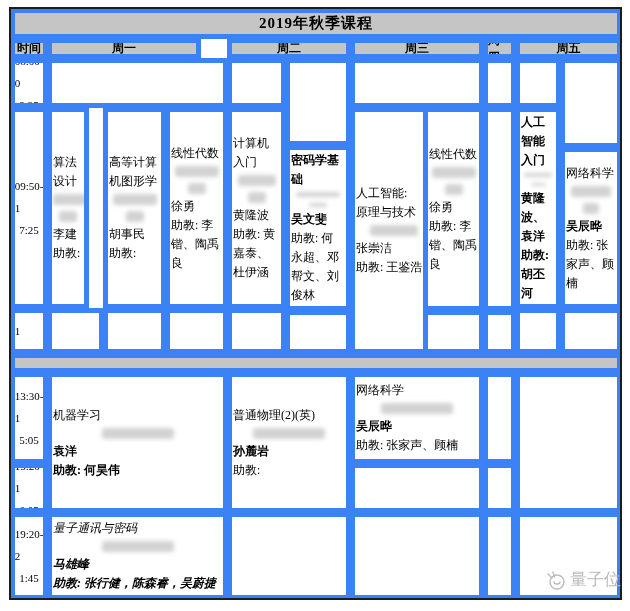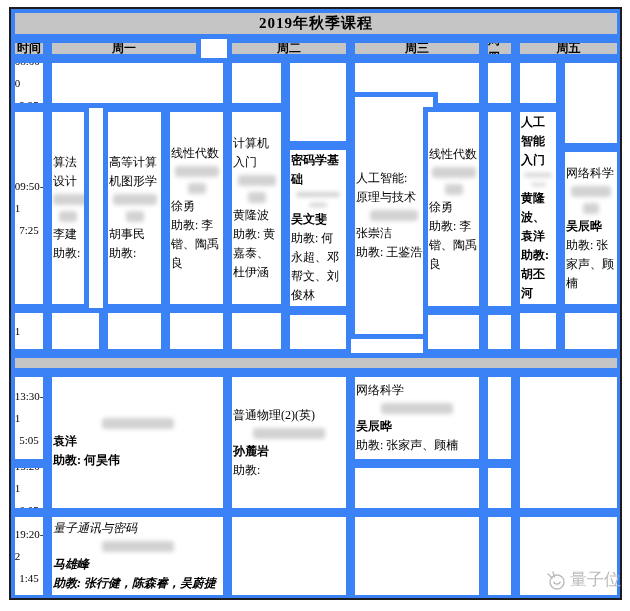--- a/index.html
+++ b/index.html
@@ -98,21 +98,21 @@
       <div class="ln">黄隆波</div>
       <div class="ln">助教: 黄嘉泰、杜伊涵</div>
     </div>
   <div class="cell course" style="left:285px;top:145px;width:66px;height:166px;">
       <div class="ln b">密码学基础</div>
       <div class="blur" style="width: 44px;"></div>
       <div class="blur" style="width: 18px;"></div>
       <div class="ln b">吴文斐</div>
       <div class="ln">助教: 何永超、邓帮文、刘俊林</div>
     </div>
-  <div class="cell course" style="left:350px;top:92px;width:88px;height:247px;">
+  <div class="cell course" style="left:350px;top:107px;width:88px;height:247px;">
       <div class="ln">人工智能:</div>
       <div class="ln">原理与技术</div>
       <div class="blur" style="width: 48px;"></div>
       <div class="ln">张崇洁</div>
       <div class="ln">助教: 王鉴浩</div>
     </div>
   <div class="cell course" style="left:423px;top:107px;width:61px;height:204px;">
       <div class="ln">线性代数</div>
       <div class="blur" style="width: 44px;"></div>
       <div class="blur" style="width: 18px;"></div>
@@ -141,20 +141,21 @@
   <div class="cell" style="left:227px;top:308px;width:59px;height:46px;"></div>
   <div class="cell" style="left:285px;top:310px;width:66px;height:44px;"></div>
   <div class="cell" style="left:423px;top:310px;width:61px;height:44px;"></div>
   <div class="cell" style="left:483px;top:310px;width:33px;height:44px;"></div>
   <div class="cell" style="left:515px;top:308px;width:46px;height:46px;"></div>
   <div class="cell" style="left:560px;top:308px;width:62px;height:46px;"></div>
 
   <div class="cell band" style="left:10px;top:353px;width:612px;height:20px;"></div>
 
   <div class="cell course" style="left:47px;top:372px;width:181px;height:141px;">
+      <div class="ln">机器学习</div>
       <div class="blur" style="width: 72px;"></div>
       <div class="ln b">袁洋</div>
       <div class="ln b">助教: 何昊伟</div>
     </div>
   <div class="cell course" style="left:227px;top:372px;width:124px;height:141px;">
       <div class="ln">普通物理(2)(英)</div>
       <div class="blur" style="width: 72px;"></div>
       <div class="ln b">孙麓岩</div>
       <div class="ln">助教:</div>
     </div>

